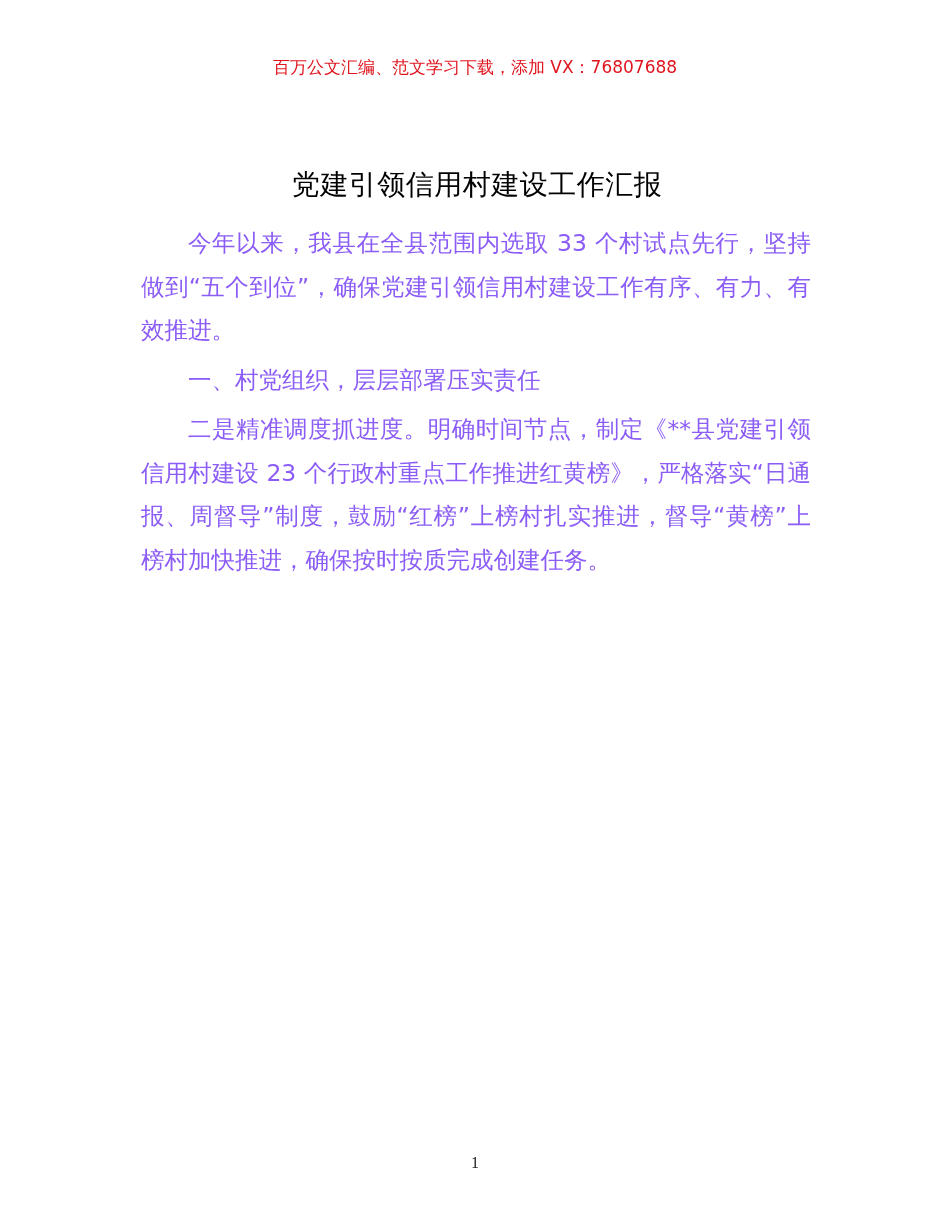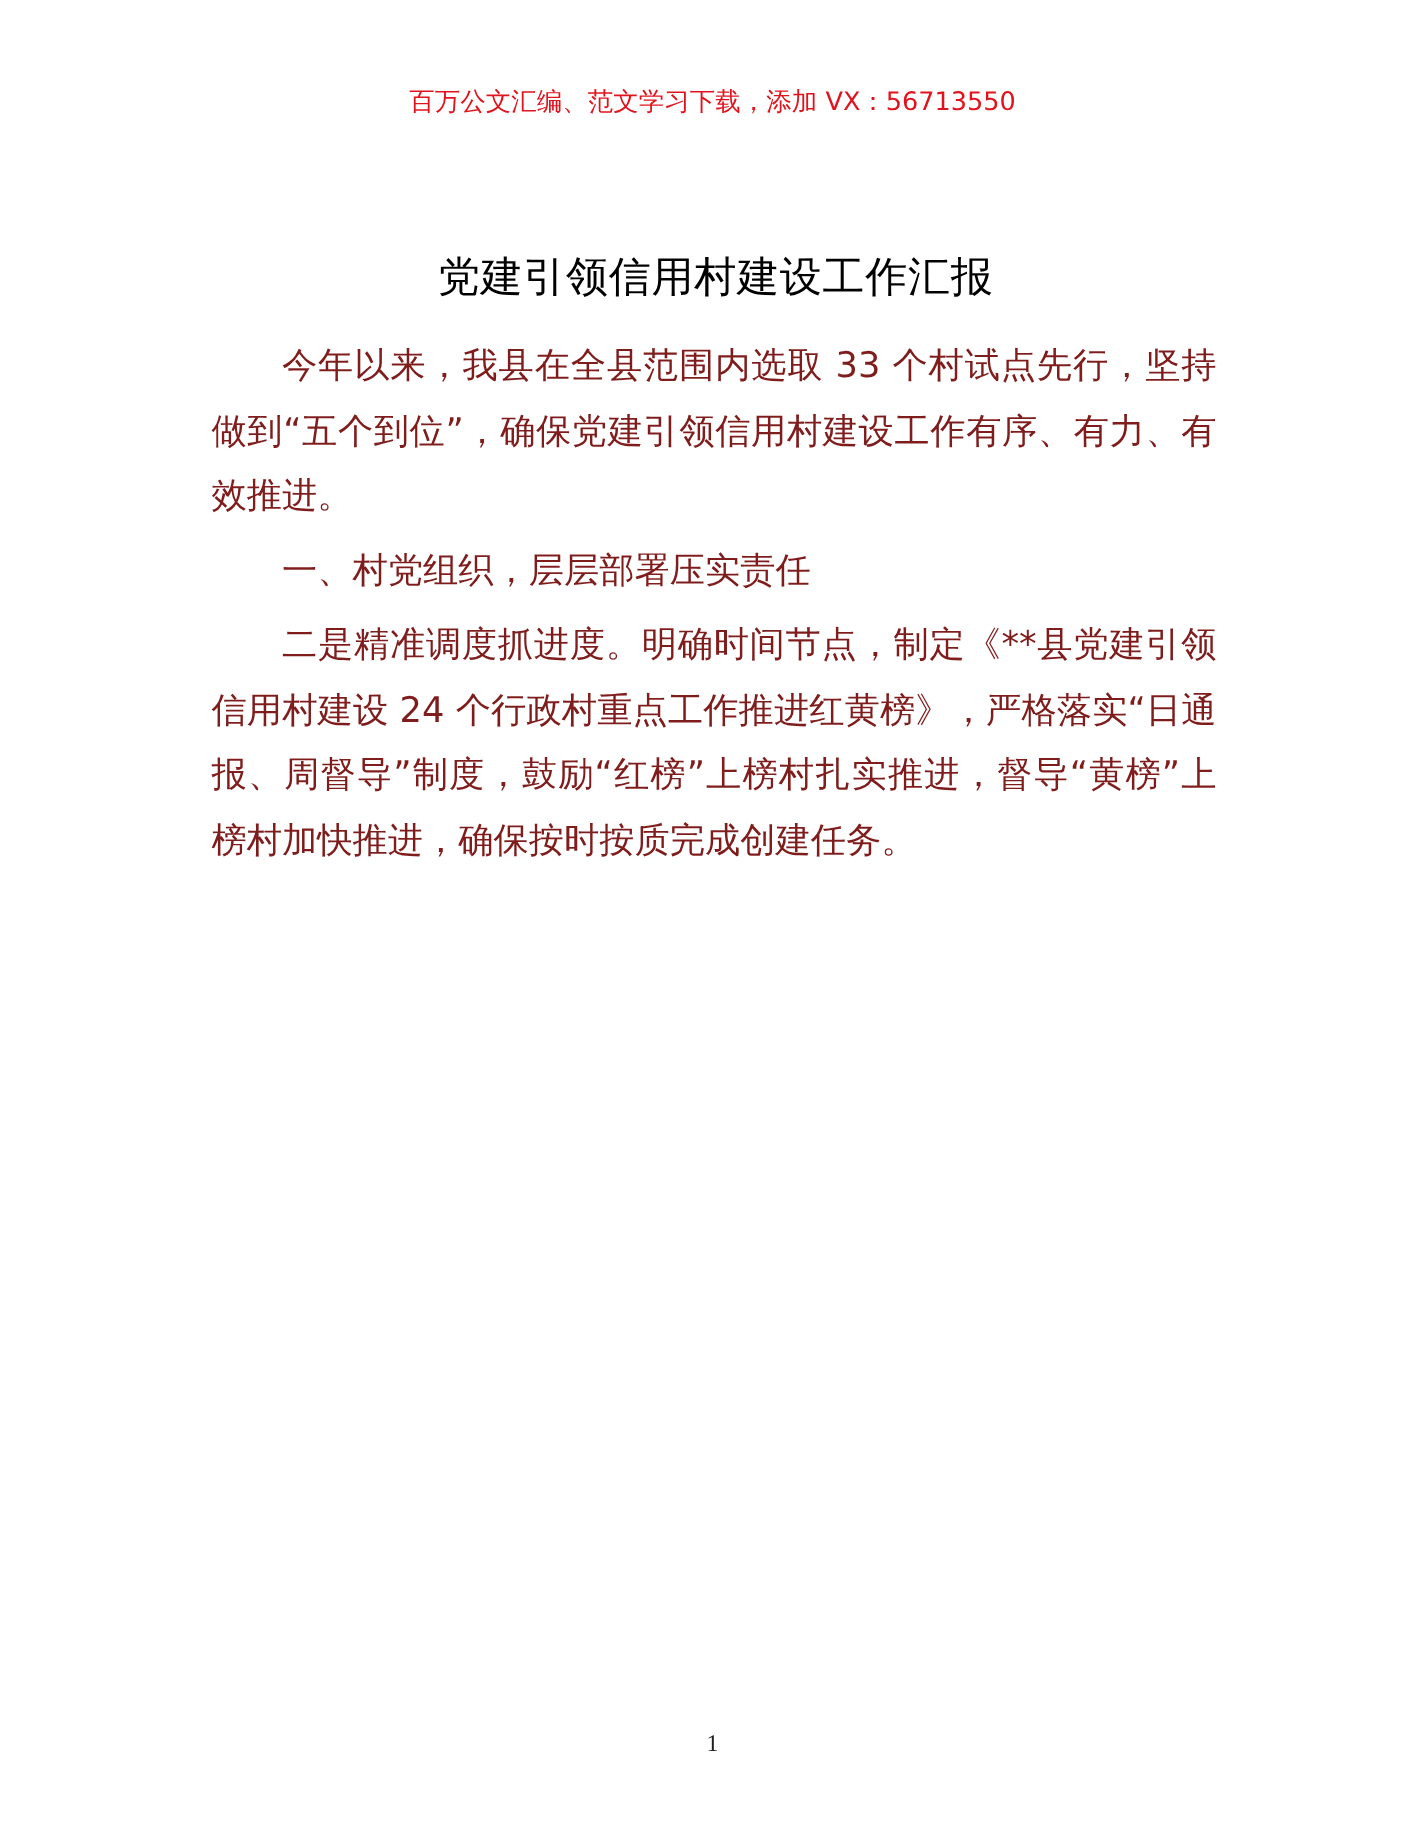--- a/index.html
+++ b/index.html
@@ -35,21 +35,21 @@
       letter-spacing: 0.5px;
       color: #000;
     }
     .body-text {
       position: absolute;
       top: 222px;
       left: 141px;
       width: 670px;
       font-size: 23.5px;
       line-height: 43.5px;
-      color: #7f1d1d;
+      color: #8b5cf6;
     }
     .para {
       margin: 0 0 0 0;
       text-indent: 47px;
       text-align: justify;
     }
     .para + .para {
       margin-top: 6px;
     }
     .page-number {
@@ -59,23 +59,23 @@
       width: 950px;
       text-align: center;
       font-family: "Liberation Serif", "DejaVu Serif", serif;
       font-size: 16px;
       color: #222;
     }
   </style>
 </head>
 <body>
 
-<div class="header-banner">百万公文汇编、范文学习下载，添加 VX：56713550</div>
+<div class="header-banner">百万公文汇编、范文学习下载，添加 VX：76807688</div>
 
 <div class="doc-title">党建引领信用村建设工作汇报</div>
 
 <div class="body-text">
   <p class="para">今年以来，我县在全县范围内选取 33 个村试点先行，坚持做到“五个到位”，确保党建引领信用村建设工作有序、有力、有效推进。</p>
   <p class="para">一、村党组织，层层部署压实责任</p>
-  <p class="para">二是精准调度抓进度。明确时间节点，制定《**县党建引领信用村建设 24 个行政村重点工作推进红黄榜》，严格落实“日通报、周督导”制度，鼓励“红榜”上榜村扎实推进，督导“黄榜”上榜村加快推进，确保按时按质完成创建任务。</p>
+  <p class="para">二是精准调度抓进度。明确时间节点，制定《**县党建引领信用村建设 23 个行政村重点工作推进红黄榜》，严格落实“日通报、周督导”制度，鼓励“红榜”上榜村扎实推进，督导“黄榜”上榜村加快推进，确保按时按质完成创建任务。</p>
 </div>
 
 <div class="page-number">1</div>
 
 </body></html>

